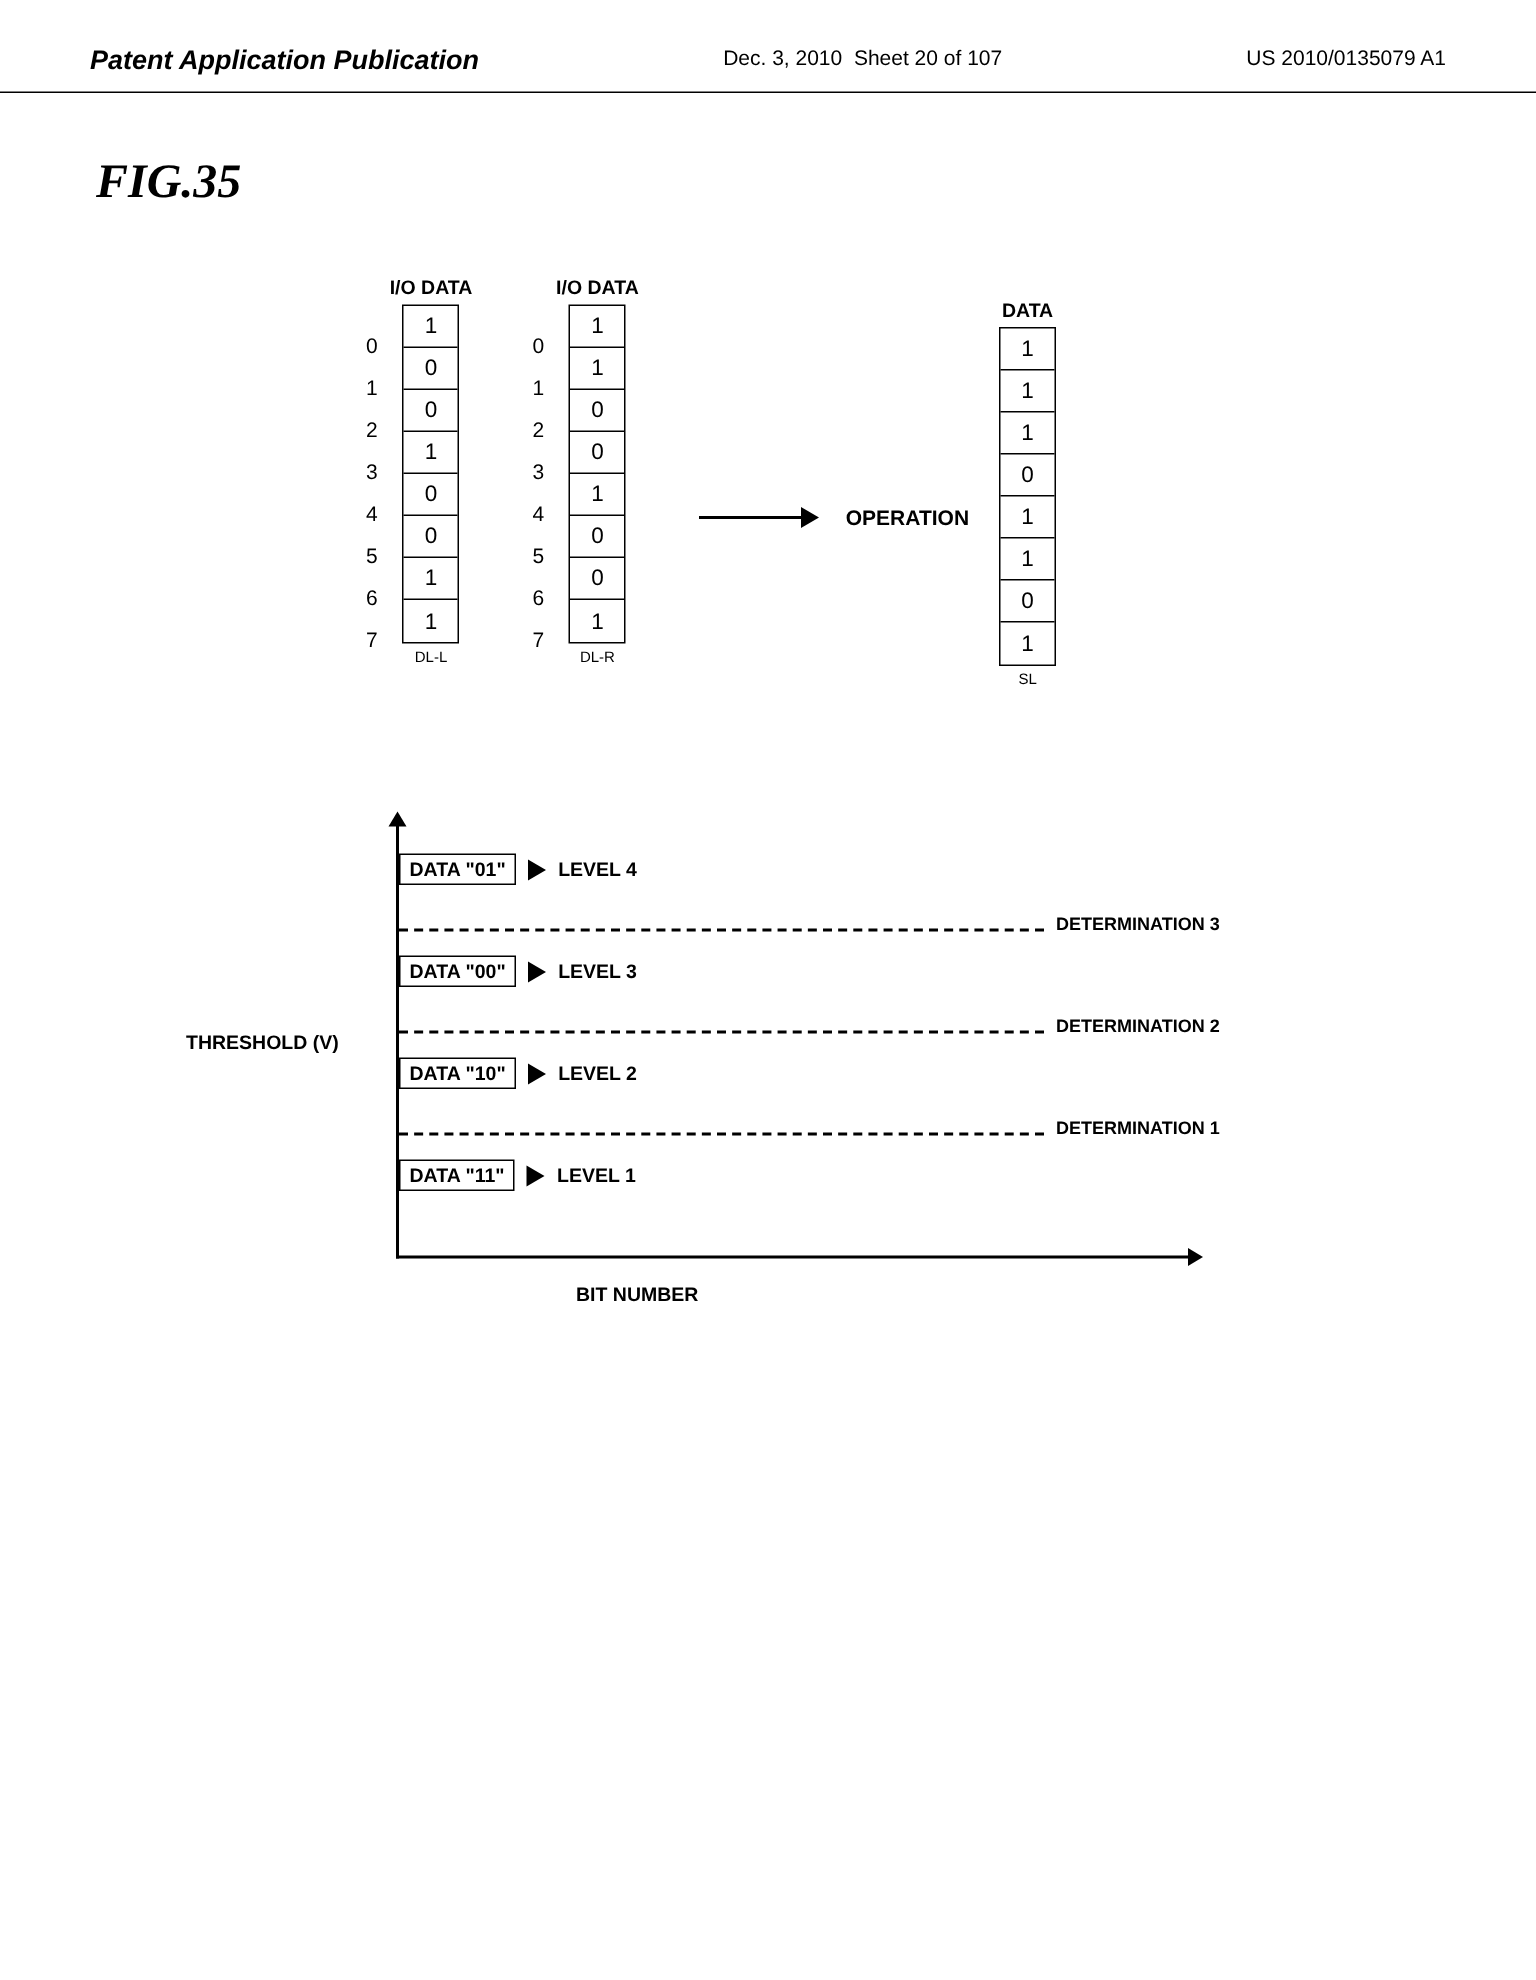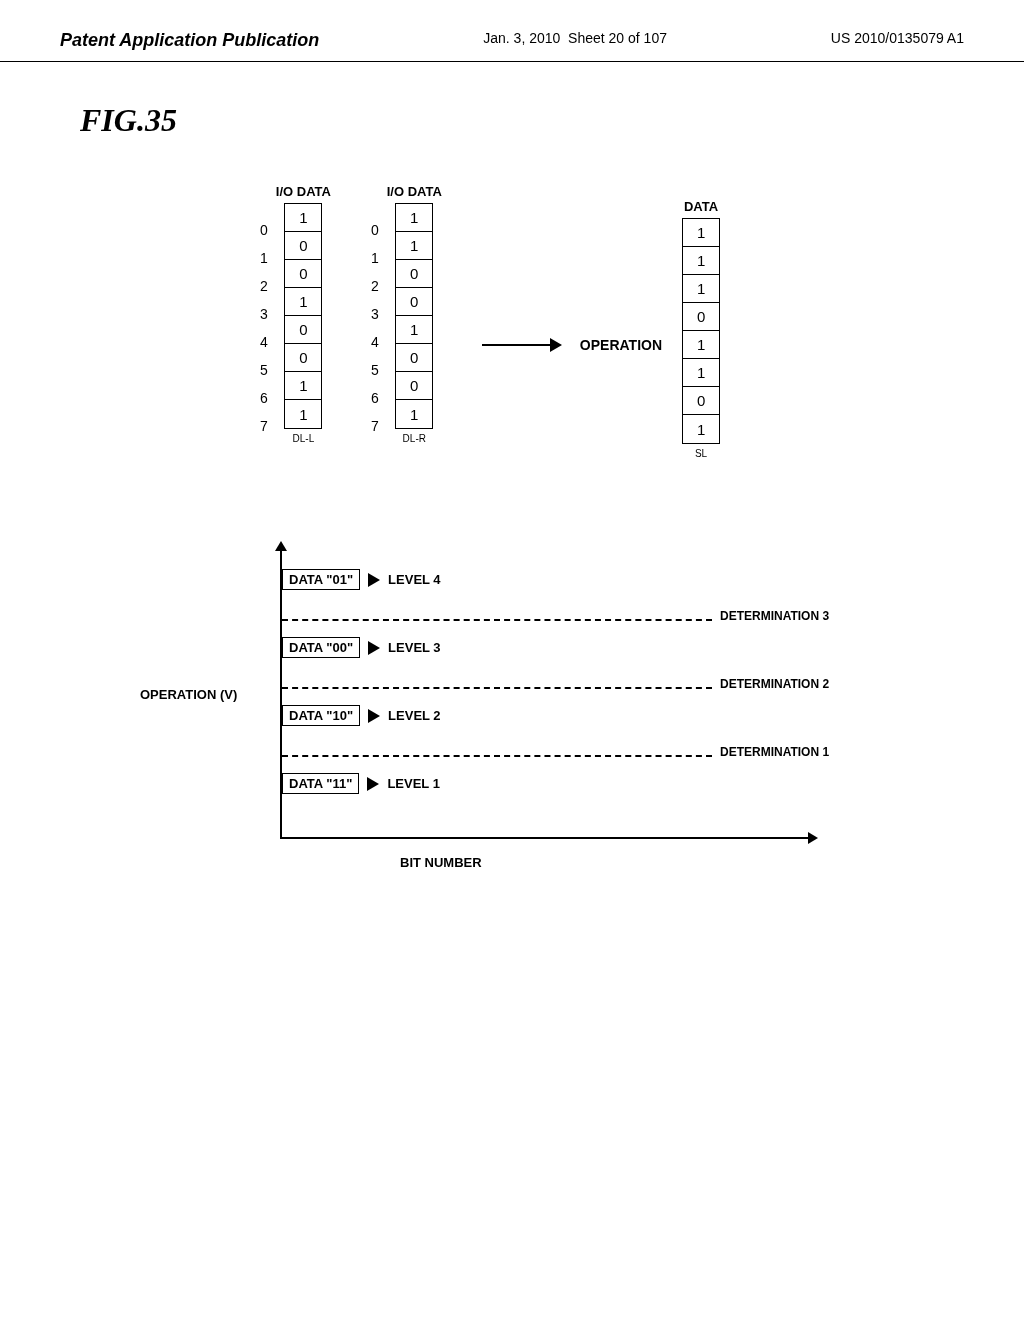--- a/index.html
+++ b/index.html
@@ -29,21 +29,21 @@
     .header-middle {
       font-size: 14px;
       text-align: center;
     }
     .header-right {
       font-size: 14px;
     }
 
     
     .content {
-      padding: 40px 80px;
+      padding: 40px 64px;
     }
 
     
     .fig-title {
       font-family: 'Times New Roman', serif;
       font-style: italic;
       font-size: 32px;
       font-weight: bold;
       margin-bottom: 30px;
     }
@@ -215,21 +215,21 @@
     .table-gap {
       margin-left: 20px;
     }
   </style>
 </head>
 <body>
 
 <div class="header">
   <div class="header-left">Patent Application Publication</div>
   <div class="header-middle">
-    <span>Jan. 3, 2010</span>&nbsp;&nbsp;<span>Sheet 20 of 107</span>
+    <span>Dec. 3, 2010</span>&nbsp;&nbsp;<span>Sheet 20 of 107</span>
   </div>
   <div class="header-right">US 2010/0135079 A1</div>
 </div>
 
 <div class="content">
 
   <div class="fig35-section">
     <div class="fig-title">FIG.35</div>
 
     <div class="fig35-container">
@@ -316,21 +316,21 @@
   </div>
 
   <div class="fig36-section">
 
     <div class="fig36-diagram">
 
       <div class="y-axis"></div>
 
       <div class="x-axis"></div>
 
-      <div class="threshold-label">OPERATION (V)</div>
+      <div class="threshold-label">THRESHOLD (V)</div>
 
       <div class="bit-number-label">BIT NUMBER</div>
 
       <div style="position:absolute; left:142px; top:30px; display:flex; align-items:center; gap:8px;">
         <span style="border:1.5px solid #000; font-size:13px; font-weight:bold; padding:2px 6px; white-space:nowrap;">DATA "01"</span>
         <div style="display:inline-block; width:0; height:0; border-top:7px solid transparent; border-bottom:7px solid transparent; border-left:12px solid #000;"></div>
         <span style="font-size:13px; font-weight:bold; white-space:nowrap;">LEVEL 4</span>
       </div>
 
       <div style="position:absolute; left:142px; top:80px; width:430px; border-top:2px dashed #000;"></div>

